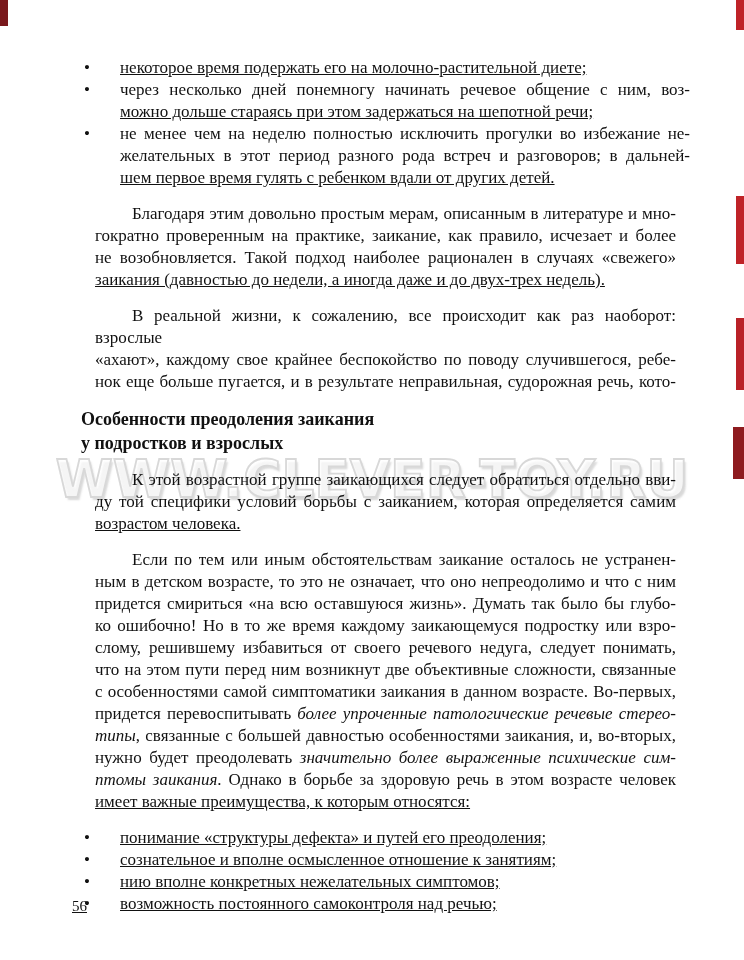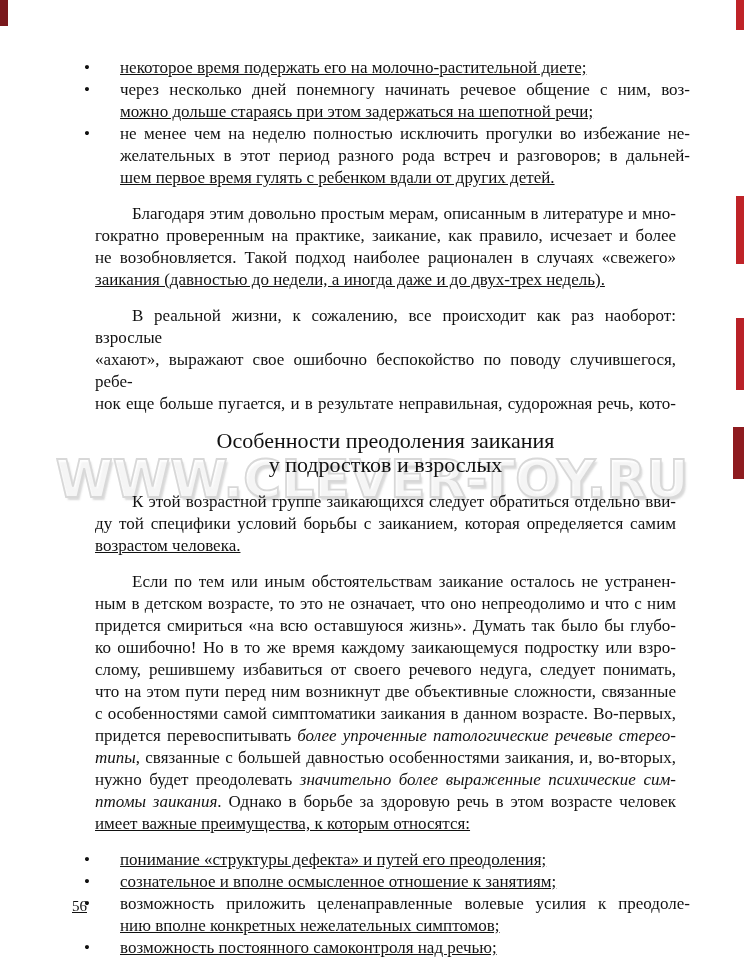--- a/index.html
+++ b/index.html
@@ -14,21 +14,21 @@
   .line{ text-align:justify; text-align-last:justify; }
   .line.last{ text-align-last:left;text-decoration:underline; }
   .indent{ text-indent:37px; }
   .bullet-item{ position:relative; padding-left:39px; }
   .bullet-item .marker{
     position:absolute;left:3px;top:0;width:12px;text-align:left;
   }
   .para{ margin:14px; }
   .it{ font-style:italic; }
   #heading{
-    text-align:center;font-weight:normal;font-size:22px;line-height:24px;
+    text-align:left;font-weight:bold;font-size:18px;line-height:24px;
     margin:14px 0 9px 0;
   }
   #watermark{
     position:absolute;left:36px;right:36px;top:449px;z-index:0;
     font-family:"DejaVu Sans","Liberation Sans",sans-serif;
     font-weight:bold;font-size:52px;letter-spacing:0px;text-align:center;
     color:rgba(255,255,255,0.72);
     -webkit-text-stroke:1.8px #d2d2d2;
     text-shadow:2px 3px 2px rgba(175,175,175,0.55);
     white-space:nowrap;opacity:0.85;user-select:none;
@@ -73,21 +73,21 @@
 
   <div class="para">
     <div class="line indent">Благодаря этим довольно простым мерам, описанным в литературе и мно-</div>
     <div class="line">гократно проверенным на практике, заикание, как правило, исчезает и более</div>
     <div class="line">не возобновляется. Такой подход наиболее рационален в случаях «свежего»</div>
     <div class="line last">заикания (давностью до недели, а иногда даже и до двух-трех недель).</div>
   </div>
 
   <div class="para">
     <div class="line indent">В реальной жизни, к сожалению, все происходит как раз наоборот: взрослые</div>
-    <div class="line">«ахают», выражают свое ошибочно беспокойство по поводу случившегося, ребе-</div>
+    <div class="line">«ахают», каждому свое крайнее беспокойство по поводу случившегося, ребе-</div>
     <div class="line">нок еще больше пугается, и в результате неправильная, судорожная речь, кото-</div>
   </div>
 
   <div id="heading">
     <div>Особенности преодоления заикания</div>
     <div>у подростков и взрослых</div>
   </div>
 
   <div class="para">
     <div class="line indent">К этой возрастной группе заикающихся следует обратиться отдельно вви-</div>
@@ -122,21 +122,20 @@
     <div class="bullet-item">
       <span class="marker">•</span>
       <div class="line last">понимание «структуры дефекта» и путей его преодоления;</div>
     </div>
     <div class="bullet-item">
       <span class="marker">•</span>
       <div class="line last">сознательное и вполне осмысленное отношение к занятиям;</div>
     </div>
     <div class="bullet-item">
       <span class="marker">•</span>
-      <div class="line">возможность приложить целенаправленные волевые усилия к преодоле-</div>
       <div class="line last">нию вполне конкретных нежелательных симптомов;</div>
     </div>
     <div class="bullet-item">
       <span class="marker">•</span>
       <div class="line last">возможность постоянного самоконтроля над речью;</div>
     </div>
   </div>
 
 </div>
 

